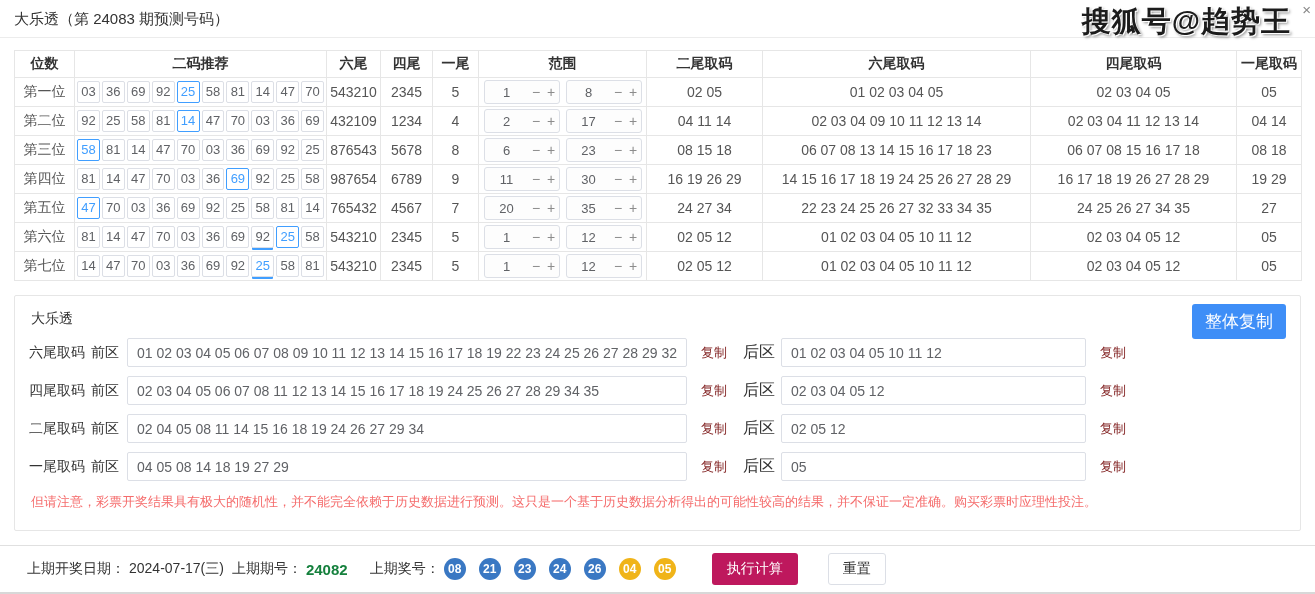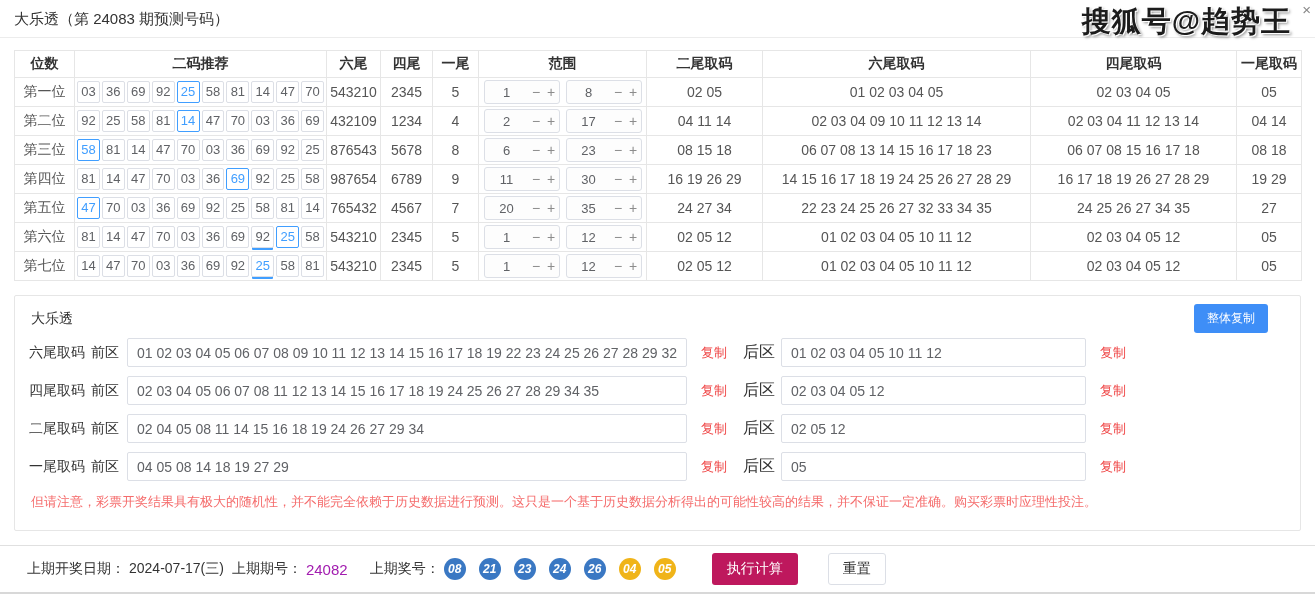--- a/index.html
+++ b/index.html
@@ -39,46 +39,46 @@
   }
   .spinner .val { flex:1; font-size:13px; color:#606266; text-align:center; }
   .spinner .btn { width:15px; font-size:14px; color:#8c8c8c; cursor:pointer; line-height:22px; }
   
   .panel {
     position:relative; margin:14px 14px 0 14px; border:1px solid #e6e6e6; border-radius:2px;
     padding:10px 14px 8px 14px; height:236px;
   }
   .panel-title { font-size:14px; color:#333; margin:4px 0 10px 2px; }
   .copy-all {
-    position:absolute; right:32px; top:8px; background:#3e8ef7; color:#fff; border:none;
-    font-size:12px; padding:6px 13px; border-radius:3px; cursor:pointer;
+    position:absolute; right:14px; top:8px; background:#3e8ef7; color:#fff; border:none;
+    font-size:17px; padding:6px 13px; border-radius:3px; cursor:pointer;
     font-family:inherit;
   }
   .prow { display:flex; align-items:center; margin-bottom:9px; height:29px; }
   .prow .lbl { width:62px; font-size:14px; color:#333; flex:none; }
   .prow .zone { width:36px; font-size:14px; color:#333; flex:none; }
   .prow input {
     height:29px; border:1px solid #dcdfe6; border-radius:2px; background:#fff;
     font-size:14px; color:#606266; padding:0 9px; font-family:inherit; outline:none;
   }
   .prow .front-in { width:560px; margin-right:14px; }
   .prow .back-in { width:305px; margin:0 14px 0 6px; }
-  .copy-link { font-size:13px; color:#ef4444; cursor:pointer; margin-right:16px; flex:none; }
+  .copy-link { font-size:13px; color:#7f1d1d; cursor:pointer; margin-right:16px; flex:none; }
   .copy-link.last { margin-right:0; }
   .warning { font-size:13px; color:#f56c6c; margin:12px 0 16px 2px; }
   
   .footer {
     position:absolute; left:0; right:0; bottom:0; height:49px; border-top:1px solid #e0e0e0;
     border-bottom:2px solid #d8d8d8; display:flex; align-items:center; padding-left:27px;
     background:#fff; font-size:14px; color:#333;
   }
   .footer .lab { margin-right:4px; }
   .footer .val { margin-right:8px; }
-  .issue-no { color:#a21caf; font-weight:normal; font-size:15px; margin-right:22px; }
-  .balls { display:flex; align-items:center; gap:13px; margin-right:36px;font-style:italic; }
+  .issue-no { color:#15803d; font-weight:bold; font-size:15px; margin-right:22px; }
+  .balls { display:flex; align-items:center; gap:13px; margin-right:36px; }
   .ball {
     width:22px; height:22px; border-radius:50%; color:#fff; font-size:12px; font-weight:bold;
     display:flex; align-items:center; justify-content:center;
   }
   .ball.front { background:#3a78c3; }
   .ball.back { background:#f0b419; }
   .run-btn {
     background:#be185d; color:#fff; border:none; border-radius:3px; font-size:14px;
     padding:7px 15px; cursor:pointer; margin-right:30px; font-family:inherit;
   }

